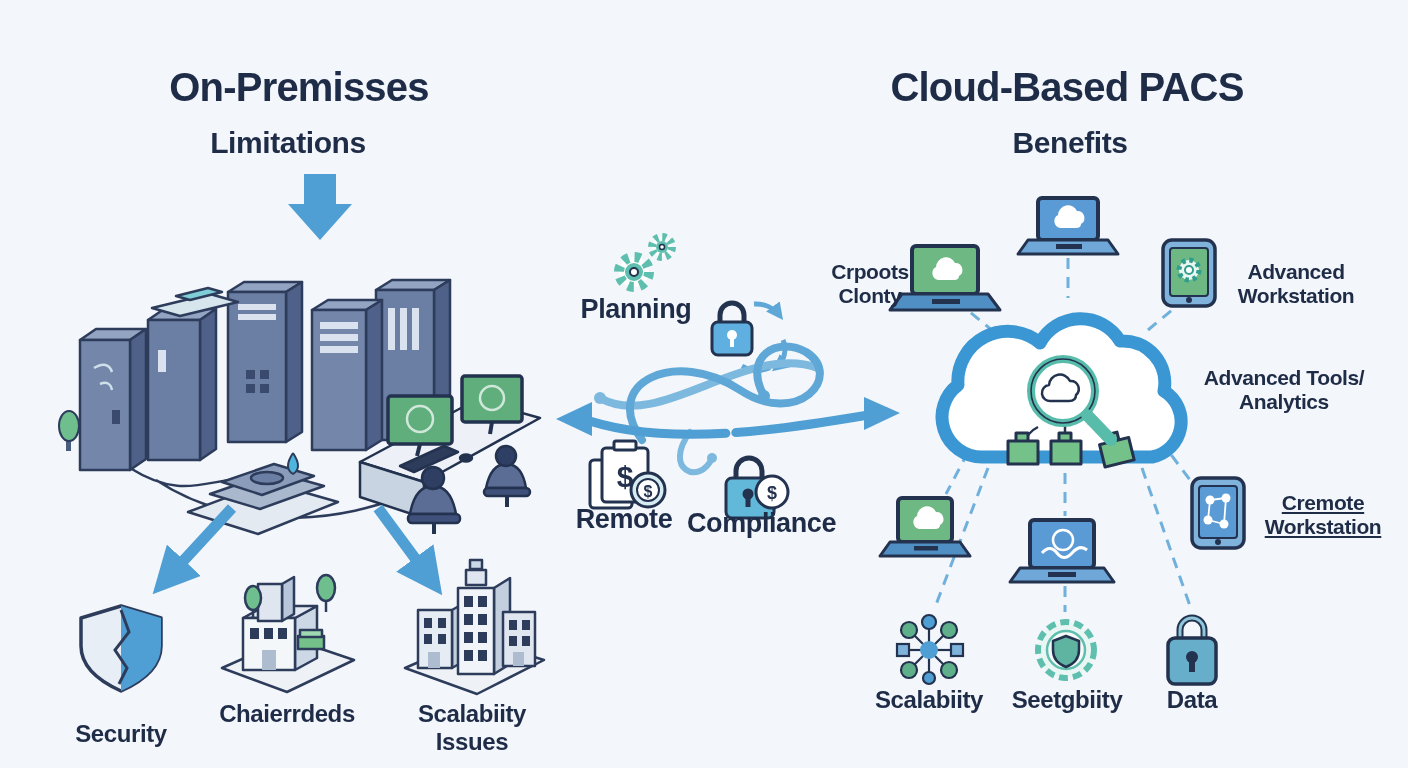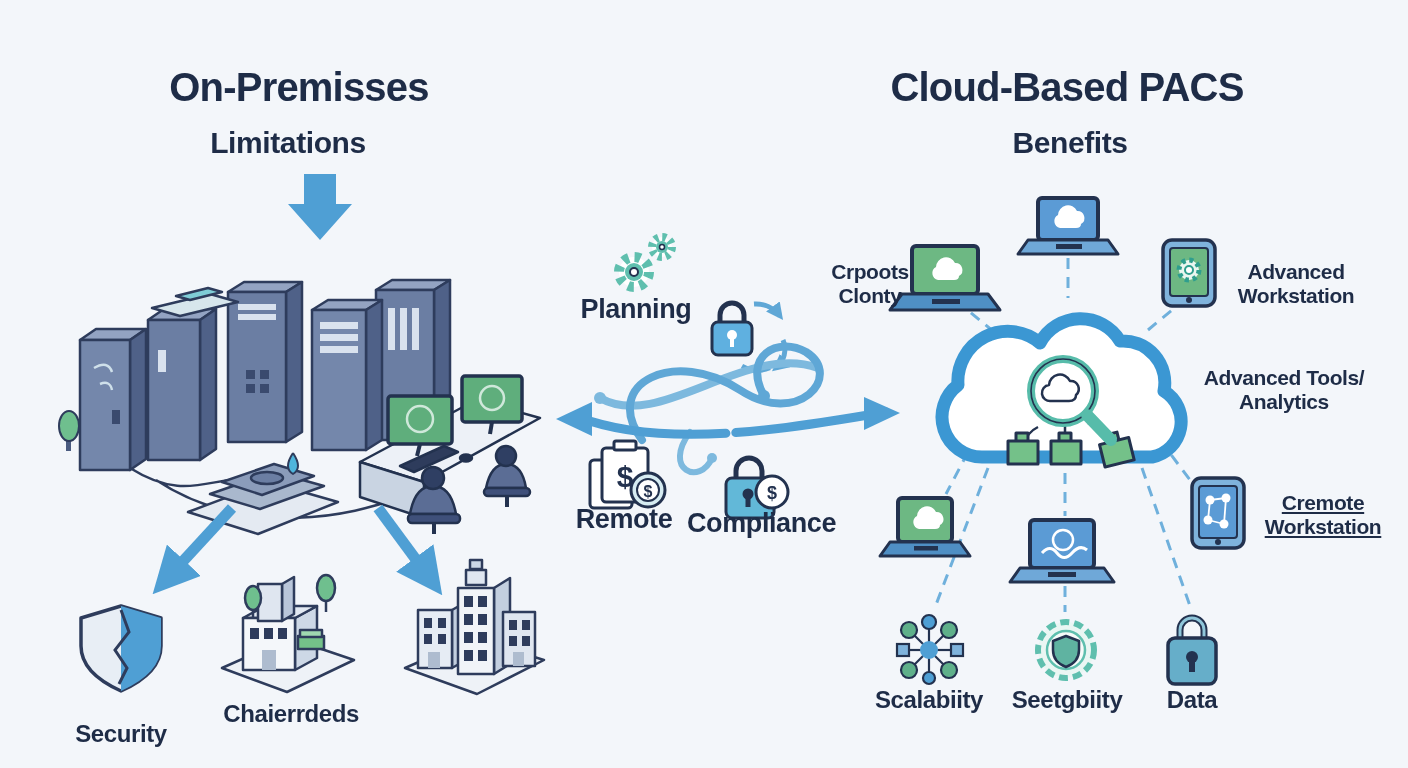--- a/index.html
+++ b/index.html
@@ -371,15 +371,16 @@
 <div class="lbl node" style="left:1194px;top:366px;width:180px;">Advanced Tools/
 Analytics</div>
 <div class="lbl node left-align" style="left:1248px;top:491px;width:150px;text-decoration:underline;">Cremote
 Workstation</div>
 
 <div class="lbl big" style="left:866px;top:686px;width:126px;">Scalabiity</div>
 <div class="lbl big" style="left:1004px;top:686px;width:126px;">Seetgbiity</div>
 <div class="lbl big" style="left:1152px;top:686px;width:80px;">Data</div>
 
 <div class="lbl big" style="left:71px;top:700px;width:100px;margin-top:20px;">Security</div>
-<div class="lbl big" style="left:215px;top:700px;width:144px;text-align:right;">Chaierrdeds</div>
+<div class="lbl big" style="left:215px;top:700px;width:144px;">Chaierrdeds</div>
+<div class="lbl big" style="left:380px;top:700px;width:184px;">Scalabiity Issues</div>
 
 </div>
 
 </body></html>

